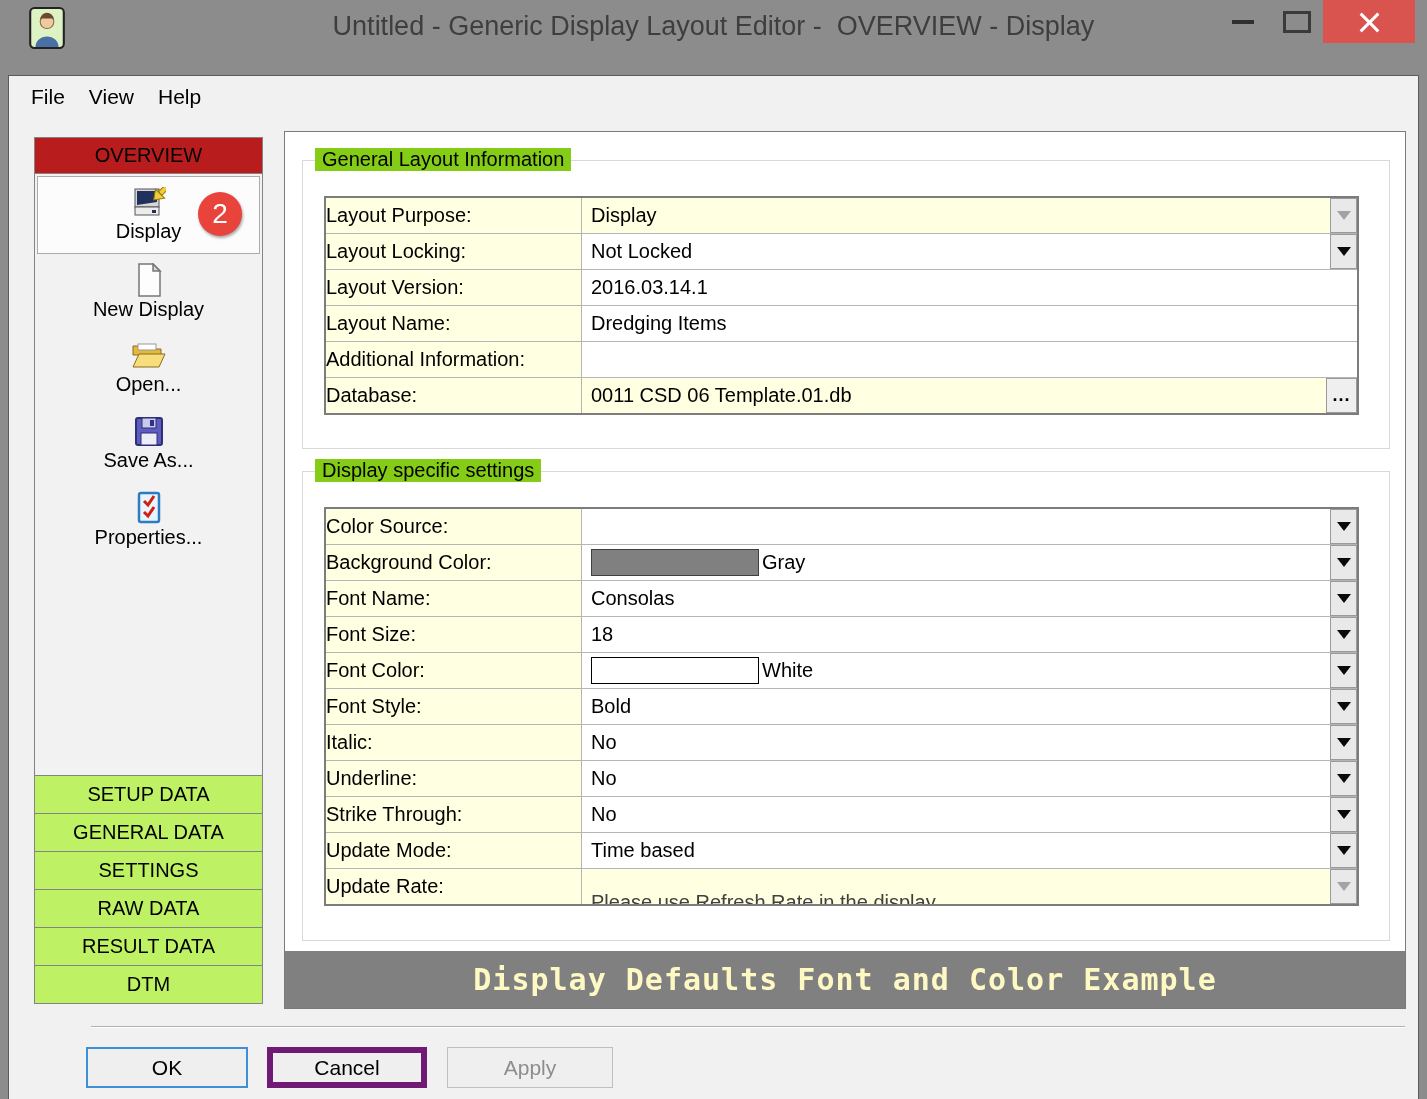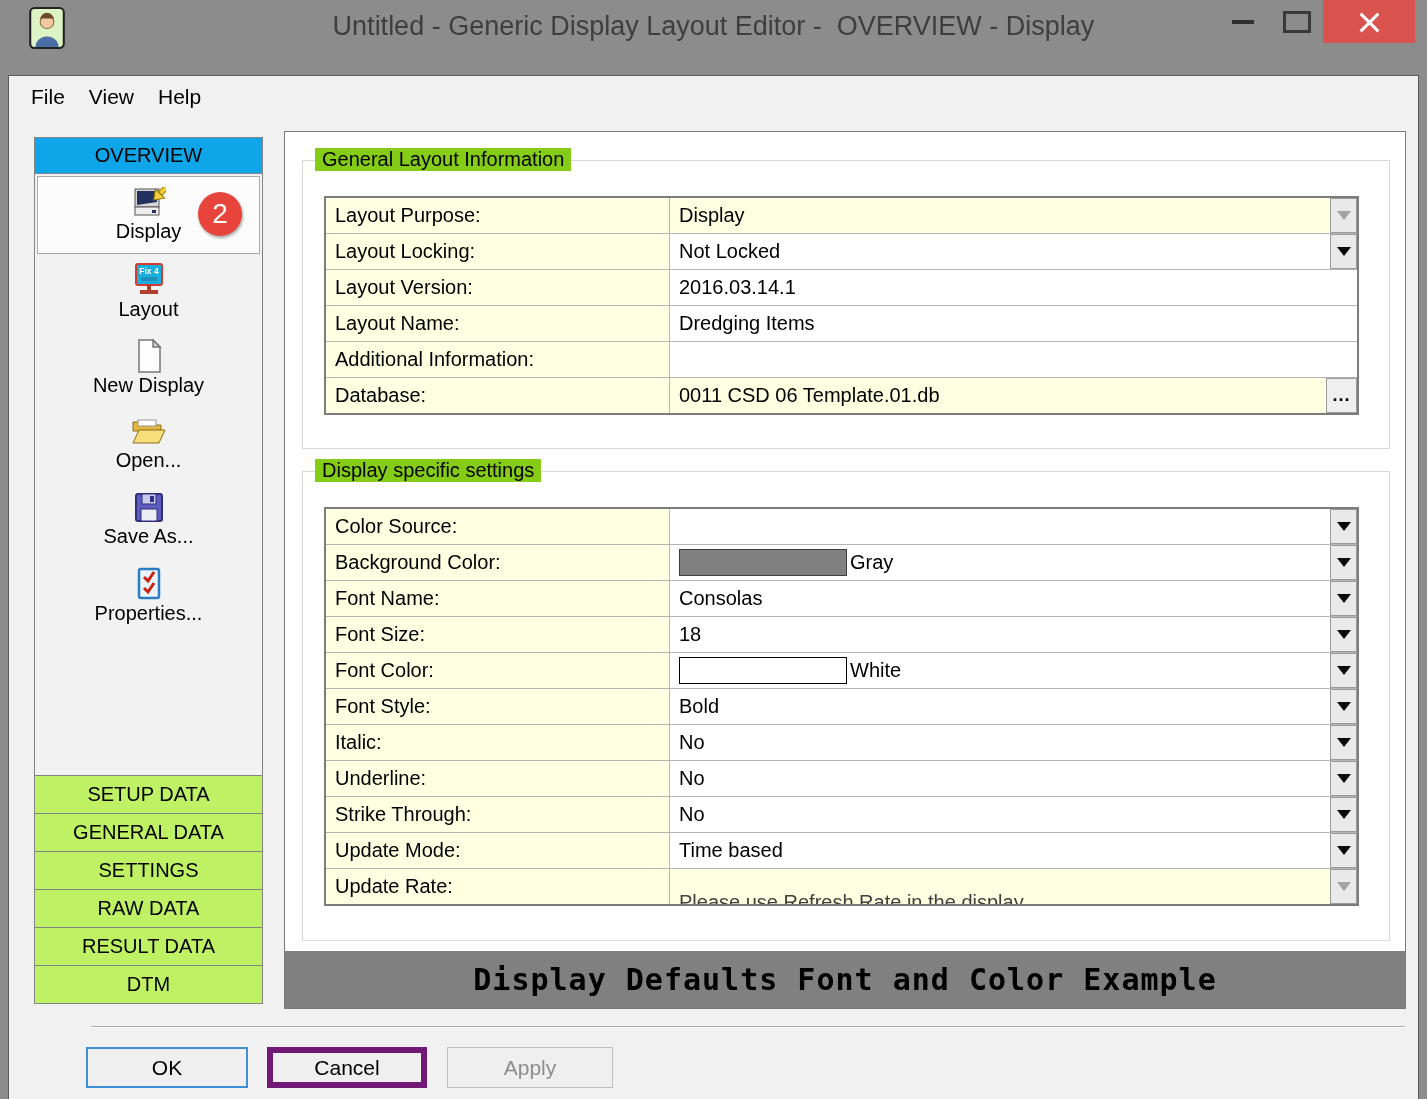--- a/index.html
+++ b/index.html
@@ -23,21 +23,21 @@
   .glyph-close::after{transform:rotate(-45deg);}
   
   .body-wrap{position:absolute;left:8px;top:75px;width:1411px;height:1031px;
     background:#F1F1F1;border:1px solid #5B5B5B;box-sizing:border-box;}
   .menubar{position:absolute;left:0;top:0;width:100%;height:42px;display:flex;
     align-items:center;padding-left:12px;box-sizing:border-box;font-size:21px;gap:4px;}
   .menu-item{padding:4px 10px;}
   
   .sidebar{position:absolute;left:25px;top:61px;width:229px;height:867px;
     display:flex;flex-direction:column;font-size:20px;}
-  .sb-header{height:37px;flex:none;border:1px solid #848484;background:#0ea5e9;
+  .sb-header{height:37px;flex:none;border:1px solid #848484;background:#b91c1c;
     display:flex;align-items:center;justify-content:center;box-sizing:border-box;}
   .sb-items{flex:1;border:1px solid #848484;border-top:none;background:#F2F2F2;
     padding:2px;box-sizing:border-box;}
   .sb-item{height:76px;display:flex;flex-direction:column;align-items:center;
     justify-content:center;gap:1px;position:relative;}
   .sb-item.selected{background:#FCFCFC;border:1px solid #ABABAB;box-sizing:border-box;height:78px;}
   .badge{position:absolute;right:17px;top:15px;width:44px;height:44px;border-radius:50%;
     background:#E8443B;color:#FFF;font-size:28px;display:flex;align-items:center;
     justify-content:center;box-shadow:1px 2px 3px rgba(0,0,0,.35);}
   .sb-tab{height:39px;flex:none;border:1px solid #848484;margin-top:-1px;background:#bef264;
@@ -46,40 +46,40 @@
   .main-panel{position:absolute;left:275px;top:55px;width:1122px;height:878px;
     background:#FFF;border:1px solid #7A7A7A;box-sizing:border-box;}
   .groupbox{position:absolute;left:17px;width:1088px;border:1px solid #D9D9D9;box-sizing:border-box;}
   #group-general{top:28px;height:289px;}
   #group-display{top:339px;height:470px;}
   .groupbox-label{position:absolute;top:-13px;left:12px;background:#84cc16;padding:0 7px;font-size:20px;}
   .dtable{position:absolute;left:21px;top:35px;width:1035px;border:2px solid #7C7C7C;
     background:#FFF;box-sizing:border-box;}
   .trow{display:flex;height:35px;border-top:1px solid #B5B5B5;}
   .trow:first-child{border-top:none;}
-  .tlabel{width:344px;flex:none;background:#FFFFE1;border-right:1px solid #B5B5B5;
-    display:flex;align-items:center;padding-left:9px;box-sizing:border-box;font-size:20px;}
+  .tlabel{width:256px;flex:none;background:#FFFFE1;border-right:1px solid #B5B5B5;
+    display:flex;align-items:center;box-sizing:border-box;font-size:20px;}
   .tvalue{flex:1;position:relative;display:flex;align-items:center;padding-left:9px;
     background:#FFF;font-size:20px;overflow:hidden;}
   .tvalue.readonly{background:#FFFFE1;}
   .muted{color:#404040;margin-top:31px;}
   .combo{position:absolute;right:0;top:0;width:27px;height:100%;background:#E9E9E9;
     border:1px solid #9A9A9A;box-sizing:border-box;display:flex;align-items:center;justify-content:center;}
   .arr{width:0;height:0;border-left:7px solid transparent;border-right:7px solid transparent;
     border-top:9px solid #0A0A0A;}
   .combo.disabled .arr{border-top-color:#A3A3A3;}
   .browse-btn{position:absolute;right:0;top:0;width:31px;height:100%;background:#EFEFEF;
     border:1px solid #9A9A9A;box-sizing:border-box;display:flex;align-items:center;
     justify-content:center;font-size:18px;font-weight:bold;letter-spacing:1px;}
   .swatch{width:168px;height:27px;flex:none;margin-right:3px;box-sizing:border-box;}
   .swatch-dark-border{border:1px solid #3F3F3F;}
   .swatch-black-border{border:1px solid #000;}
   .banner{position:absolute;left:0;bottom:0;width:100%;height:57px;display:flex;
     align-items:center;justify-content:center;font-family:"DejaVu Sans Mono",monospace;
-    font-weight:bold;font-size:30px;color:#000000;letter-spacing:1px;}
+    font-weight:bold;font-size:30px;color:#fef9c3;letter-spacing:1px;}
   
   .footer-sep{position:absolute;left:82px;top:950px;width:1314px;height:0;
     border-top:1px solid #AFAFAF;border-bottom:1px solid #FFF;}
   .btn{position:absolute;top:971px;height:41px;background:#EFEFEF;font-size:21px;
     display:flex;align-items:center;justify-content:center;box-sizing:border-box;}
   #btn-ok{left:77px;width:162px;border:2px solid #3D8FD6;}
   #btn-cancel{left:258px;width:160px;border:6px solid #701a75;}
   #btn-apply{left:438px;width:166px;border:1px solid #BFBFBF;color:#8D8D8D;}
 </style>
 </head>
@@ -126,30 +126,20 @@
             <rect x="20" y="23" width="4" height="3" fill="#23305C"></rect>
             <g transform="rotate(45 27 7)">
               <rect x="25" y="-3" width="5" height="9" fill="#F2CC3A" stroke="#907800"></rect>
               <polygon points="21,6 34,6 27.5,15" fill="#F2CC3A" stroke="#907800"></polygon>
             </g>
           </svg>
           <span>Display</span>
           <div class="badge">2</div>
         </div>
 
-        <div class="sb-item">
-          <svg width="36" height="34" viewBox="0 0 36 34">
-            <rect x="5" y="1" width="26" height="21" rx="2" fill="#19AEE0" stroke="#D43B2F" stroke-width="2"></rect>
-            <text x="18" y="11" font-size="8.5" font-weight="bold" fill="#FFF" text-anchor="middle">Fix 4</text>
-            <rect x="10" y="14" width="16" height="4" fill="#1E8FB8"></rect>
-            <rect x="16" y="22" width="4" height="5" fill="#B3402F"></rect>
-            <rect x="9" y="27" width="18" height="4" fill="#B3402F"></rect>
-          </svg>
-          <span>Layout</span>
-        </div>
 
         <div class="sb-item">
           <svg width="30" height="34" viewBox="0 0 30 34">
             <path d="M5 1 h14 l7 7 v25 h-21 z" fill="#FDFDFD" stroke="#777" stroke-width="1.5"></path>
             <path d="M19 1 l7 7 h-7 z" fill="#D8D8D8" stroke="#777" stroke-width="1.5"></path>
           </svg>
           <span>New Display</span>
         </div>
 
         <div class="sb-item">

